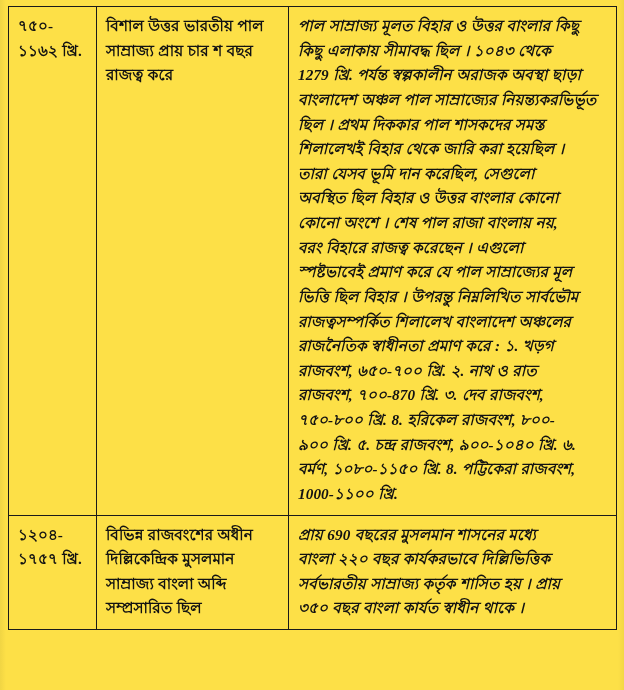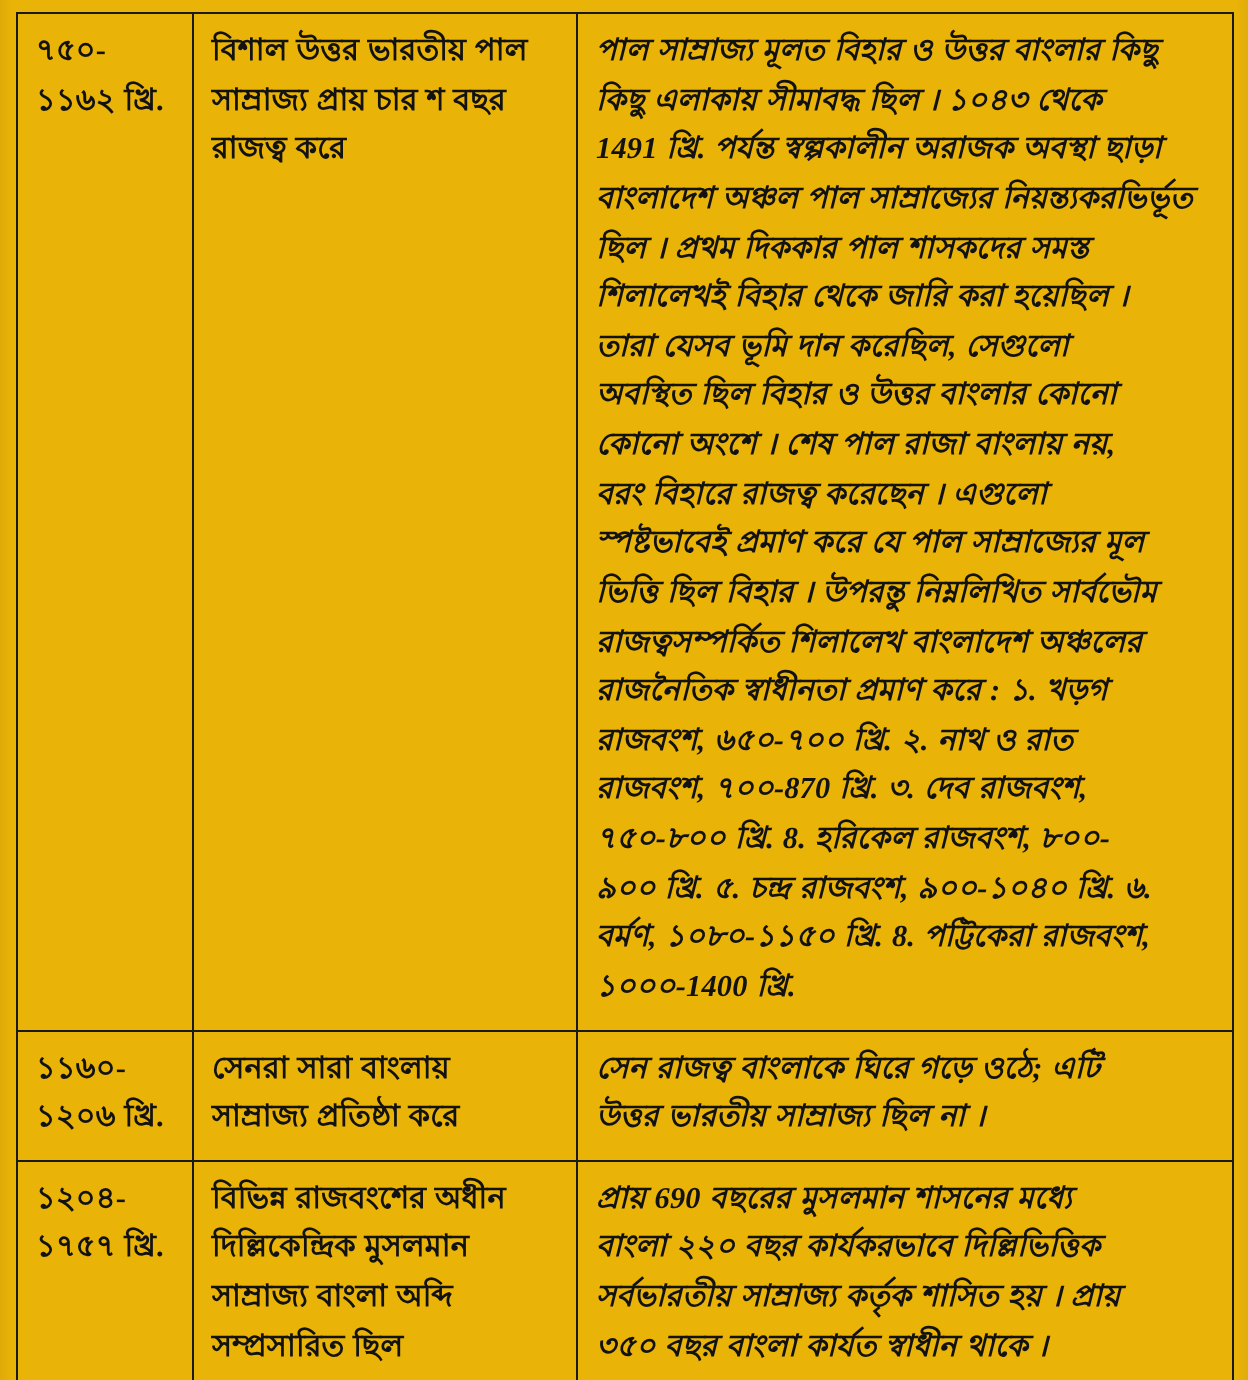--- a/index.html
+++ b/index.html
@@ -13,21 +13,21 @@
     height: 690px;
     overflow: hidden;
     font-family: "Liberation Serif", "DejaVu Serif", serif;
     color: #141414;
   }
 
   #page {
     position: relative;
     width: 624px;
     height: 690px;
-    background: #eab308;
+    background: #fde047;
     box-sizing: border-box;
     padding: 6px 8px 0 8px;
   }
 
   table.history-table {
     width: 608px;
     border-collapse: collapse;
     table-layout: fixed;
     border: 1.6px solid #1a1a1a;
   }
@@ -105,55 +105,41 @@
           <span class="cell-line">১১৬২ খ্রি.</span>
         </td>
         <td class="summary-cell">
           <span class="cell-line">বিশাল উত্তর ভারতীয় পাল</span>
           <span class="cell-line">সাম্রাজ্য প্রায় চার শ বছর</span>
           <span class="cell-line">রাজত্ব করে</span>
         </td>
         <td class="detail-cell">
           <span class="flow-text">পাল সাম্রাজ্য মূলত বিহার ও উত্তর বাংলার কিছু</span>
           <span class="flow-text">কিছু এলাকায় সীমাবদ্ধ ছিল । ১০৪৩ থেকে</span>
-          <span class="flow-text">1491 খ্রি. পর্যন্ত স্বল্পকালীন অরাজক অবস্থা ছাড়া</span>
+          <span class="flow-text">1279 খ্রি. পর্যন্ত স্বল্পকালীন অরাজক অবস্থা ছাড়া</span>
           <span class="flow-text">বাংলাদেশ অঞ্চল পাল সাম্রাজ্যের নিয়ন্ত্যকরভির্ভূত</span>
           <span class="flow-text">ছিল । প্রথম দিককার পাল শাসকদের সমস্ত</span>
           <span class="flow-text">শিলালেখই বিহার থেকে জারি করা হয়েছিল ।</span>
           <span class="flow-text">তারা যেসব ভূমি দান করেছিল, সেগুলো</span>
           <span class="flow-text">অবস্থিত ছিল বিহার ও উত্তর বাংলার কোনো</span>
           <span class="flow-text">কোনো অংশে । শেষ পাল রাজা বাংলায় নয়,</span>
           <span class="flow-text">বরং বিহারে রাজত্ব করেছেন । এগুলো</span>
           <span class="flow-text">স্পষ্টভাবেই প্রমাণ করে যে পাল সাম্রাজ্যের মূল</span>
           <span class="flow-text">ভিত্তি ছিল বিহার । উপরন্তু নিম্নলিখিত সার্বভৌম</span>
           <span class="flow-text">রাজত্বসম্পর্কিত শিলালেখ বাংলাদেশ অঞ্চলের</span>
           <span class="flow-text">রাজনৈতিক স্বাধীনতা প্রমাণ করে : ১. খড়গ</span>
           <span class="flow-text">রাজবংশ, ৬৫০-৭০০ খ্রি. ২. নাথ ও রাত</span>
           <span class="flow-text">রাজবংশ, ৭০০-870 খ্রি. ৩. দেব রাজবংশ,</span>
           <span class="flow-text">৭৫০-৮০০ খ্রি. 8. হরিকেল রাজবংশ, ৮০০-</span>
           <span class="flow-text">৯০০ খ্রি. ৫. চন্দ্র রাজবংশ, ৯০০-১০৪০ খ্রি. ৬.</span>
           <span class="flow-text">বর্মণ, ১০৮০-১১৫০ খ্রি. 8. পট্টিকেরা রাজবংশ,</span>
-          <span class="flow-text">১০০০-1400 খ্রি.</span>
+          <span class="flow-text">1000-১১০০ খ্রি.</span>
         </td>
       </tr>
 
-      <tr>
-        <td class="period-cell">
-          <span class="cell-line">১১৬০-</span>
-          <span class="cell-line">১২০৬ খ্রি.</span>
-        </td>
-        <td class="summary-cell">
-          <span class="cell-line">সেনরা সারা বাংলায়</span>
-          <span class="cell-line">সাম্রাজ্য প্রতিষ্ঠা করে</span>
-        </td>
-        <td class="detail-cell">
-          <span class="flow-text">সেন রাজত্ব বাংলাকে ঘিরে গড়ে ওঠে; এটি</span>
-          <span class="flow-text">উত্তর ভারতীয় সাম্রাজ্য ছিল না ।</span>
-        </td>
-      </tr>
 
       <tr>
         <td class="period-cell">
           <span class="cell-line">১২০৪-</span>
           <span class="cell-line">১৭৫৭ খ্রি.</span>
         </td>
         <td class="summary-cell">
           <span class="cell-line">বিভিন্ন রাজবংশের অধীন</span>
           <span class="cell-line">দিল্লিকেন্দ্রিক মুসলমান</span>
           <span class="cell-line">সাম্রাজ্য বাংলা অব্দি</span>

